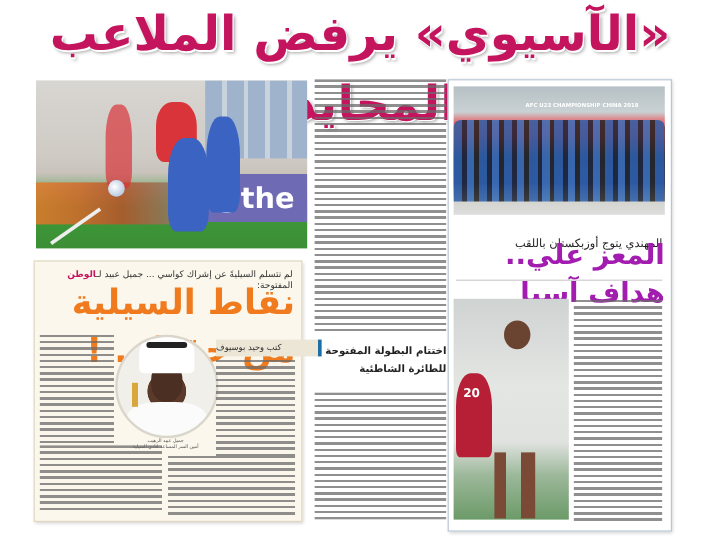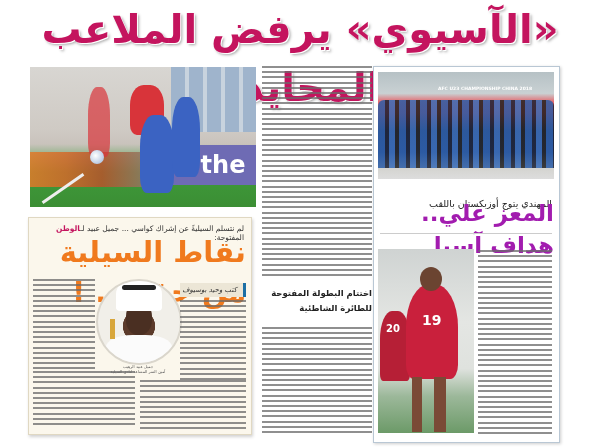--- a/index.html
+++ b/index.html
@@ -37,21 +37,21 @@
   .player-head { position:absolute; left:42px; top:18px; width:22px; height:24px; background:#6b4431; border-radius:50%; }
   .player-20 { position:absolute; left:2px; top:62px; width:30px; height:70px; background:#b61f36; border-radius:40% 40% 10% 10%; }
   .player-20 .num { position:absolute; left:6px; top:12px; color:#fff; font-size:10px; font-weight:bold; direction:ltr; }
   .legs { position:absolute; left:34px; top:128px; width:34px; height:55px; background:linear-gradient(to right,#7a4a36 0 10px, transparent 10px 22px, #7a4a36 22px 32px); }
   #right-col-text { left:478px; top:250px; width:74px; height:186px; }
   
   #interview-box { position:absolute; left:28px; top:217px; width:222px; height:216px; background:#fbf7ec; border:1px solid #e0d8c2; box-shadow:1px 2px 3px rgba(0,0,0,0.18); }
   .interview-kicker { position:absolute; left:32px; top:224px; width:212px; font-size:7.5px; color:#333; text-align:right; }
   .interview-kicker .brand { color:#c4145e; font-weight:bold;text-align:center; }
   .interview-headline { position:absolute; left:30px; top:232px; width:216px; font-size:29px; line-height:40px; color:#f07a1e; font-weight:bold; text-align:right; }
-  .byline { position:absolute; left:180px; top:283px; width:66px; height:14px; background:#ece6d6; border-right:3px solid #1c6fa5; font-size:7px; line-height:14px; color:#333; text-align:center; padding-right:4px; box-sizing:border-box;font-style:italic; }
+  .byline { position:absolute; left:180px; top:283px; width:88px; height:14px; background:#ece6d6; border-right:3px solid #1c6fa5; font-size:7px; line-height:14px; color:#333; text-align:left; padding-right:4px; box-sizing:border-box; }
   .portrait { position:absolute; left:96px; top:279px; width:82px; height:82px; border-radius:50%; background:radial-gradient(circle at 50% 55%, #5b3a2a 0 26%, #f1efe9 27% 100%); border:2px solid #dad6cc; overflow:hidden; }
   .portrait .gutra { position:absolute; left:18px; top:-4px; width:46px; height:34px; background:#ffffff; border-radius:50% 50% 10% 10%; }
   .portrait .agal { position:absolute; left:24px; top:4px; width:34px; height:5px; background:#222; border-radius:3px; }
   .portrait .face { position:absolute; left:28px; top:20px; width:26px; height:34px; background:#4a2f22; border-radius:45%; }
   .portrait .thobe { position:absolute; left:8px; top:54px; width:66px; height:30px; background:#fbfbfb; border-radius:40% 40% 0 0; }
   .portrait .trophy { position:absolute; left:12px; top:38px; width:5px; height:20px; background:#d8a63a; }
   .caption { position:absolute; left:95px; top:364px; width:86px; font-size:4px; line-height:5px; color:#555; text-align:center; }
   #int-col-left { left:33px; top:279px; width:62px; height:92px; }
   #int-col-right { left:180px; top:300px; width:66px; height:80px; }
   #int-bottom-left { left:33px; top:371px; width:102px; height:56px; }
@@ -91,23 +91,20 @@
   <div class="afc-text">AFC U23 CHAMPIONSHIP CHINA 2018</div>
   <div class="team-row"></div>
 </div>
 <div class="right-kicker">المهندي يتوج أوزبكستان باللقب</div>
 <div class="right-headline">المعز علي.. هداف آسيا</div>
 <div id="right-rule"></div>
 <div class="photo" id="player-photo">
   <div class="player-20">
       <span class="num">20</span>
     </div>
-  <div class="player-19">
-      <span class="num">19</span>
-    </div>
   <div class="player-head"></div>
   <div class="legs"></div>
 </div>
 <div class="col-text" id="right-col-text">
   <div class="textlines"></div>
 </div>
 
 <div id="interview-box"></div>
 <div class="interview-kicker">
   <span>لم نتسلم السيليةً عن إشراك كواسي ... جميل عبيد لـ</span><span class="brand">الوطن</span><span> المفتوحة:</span>

